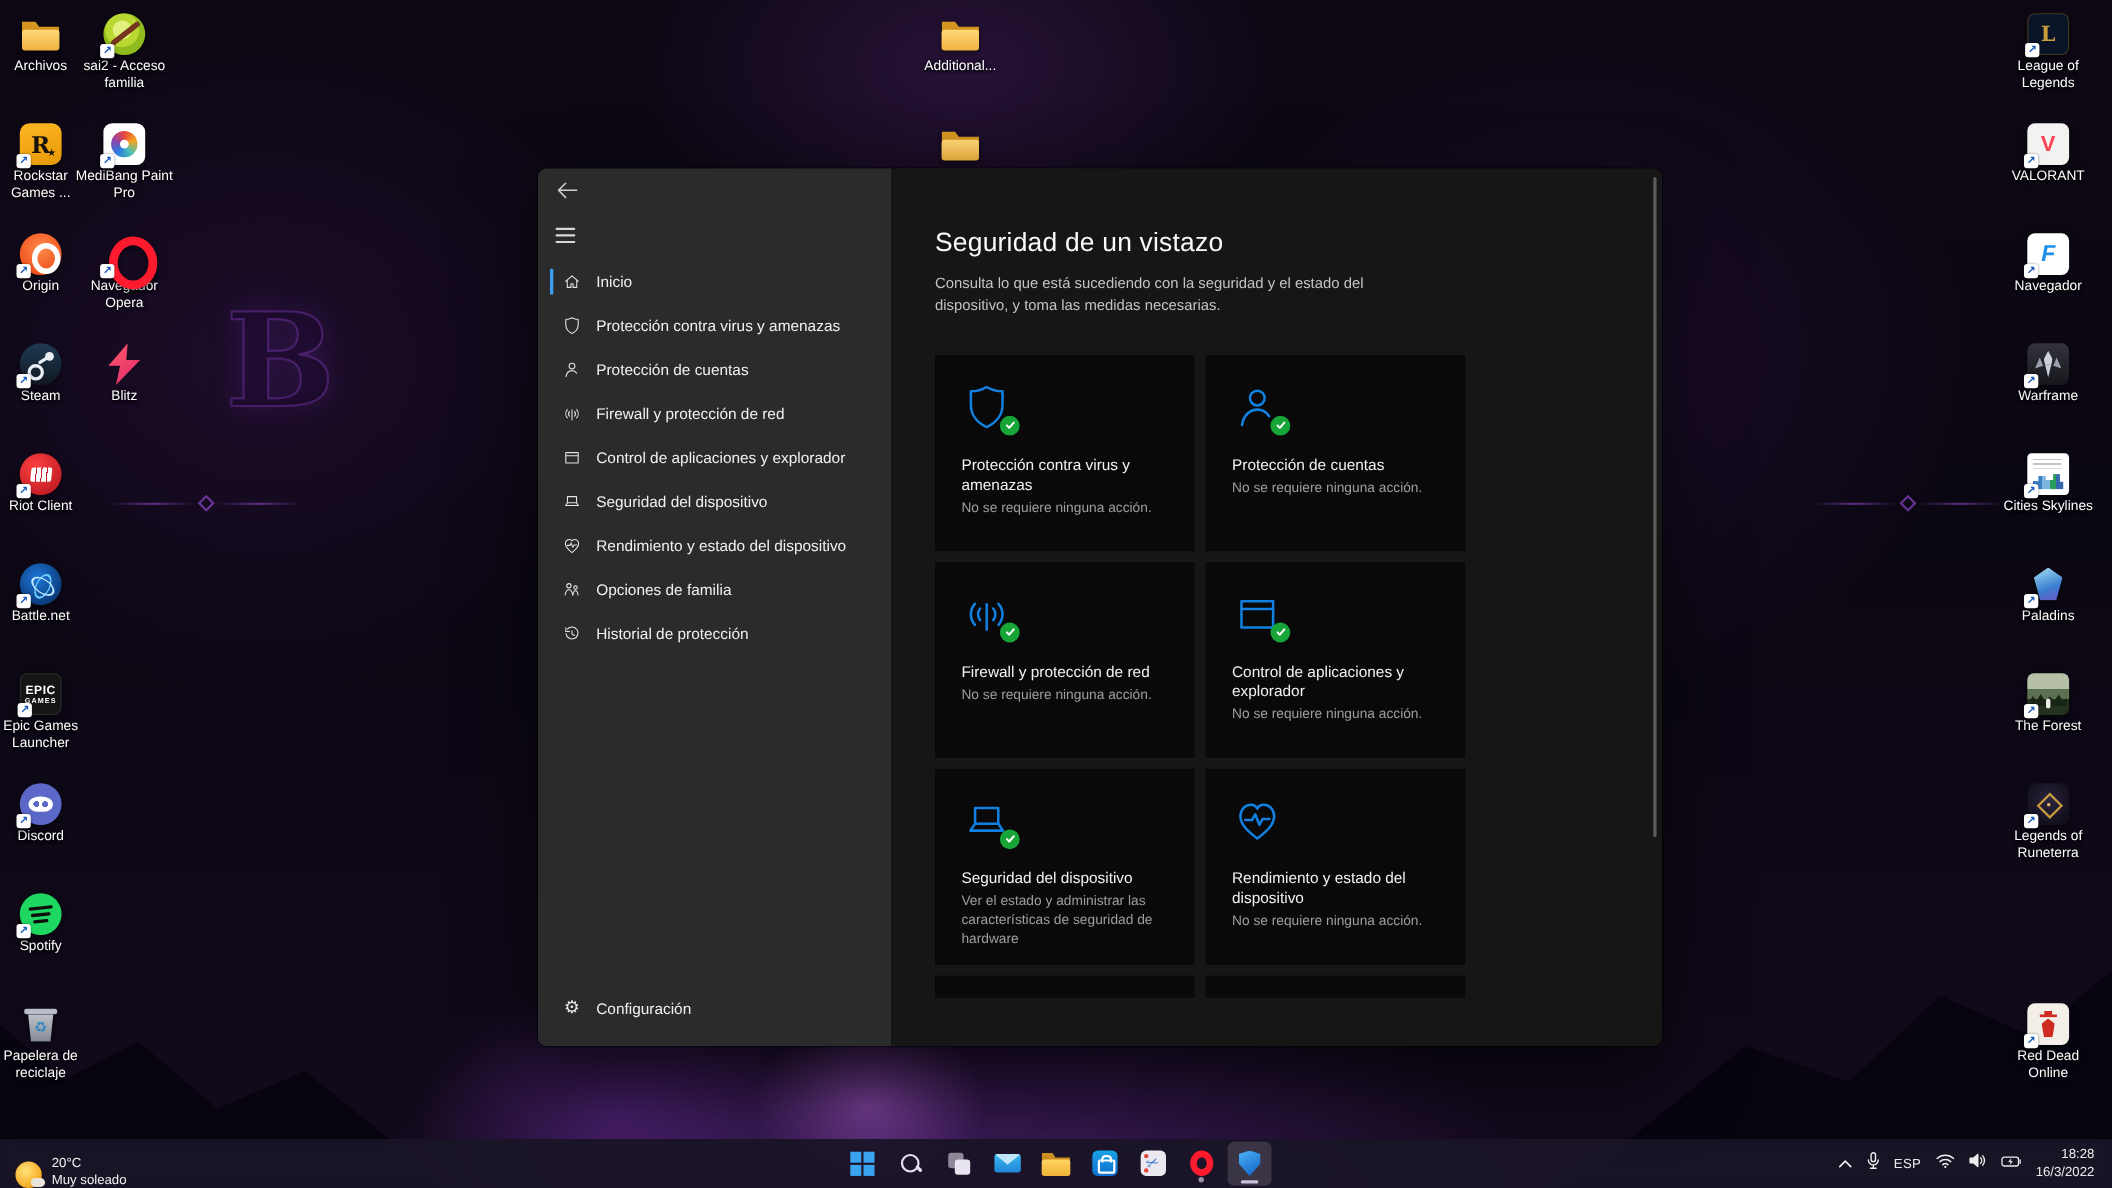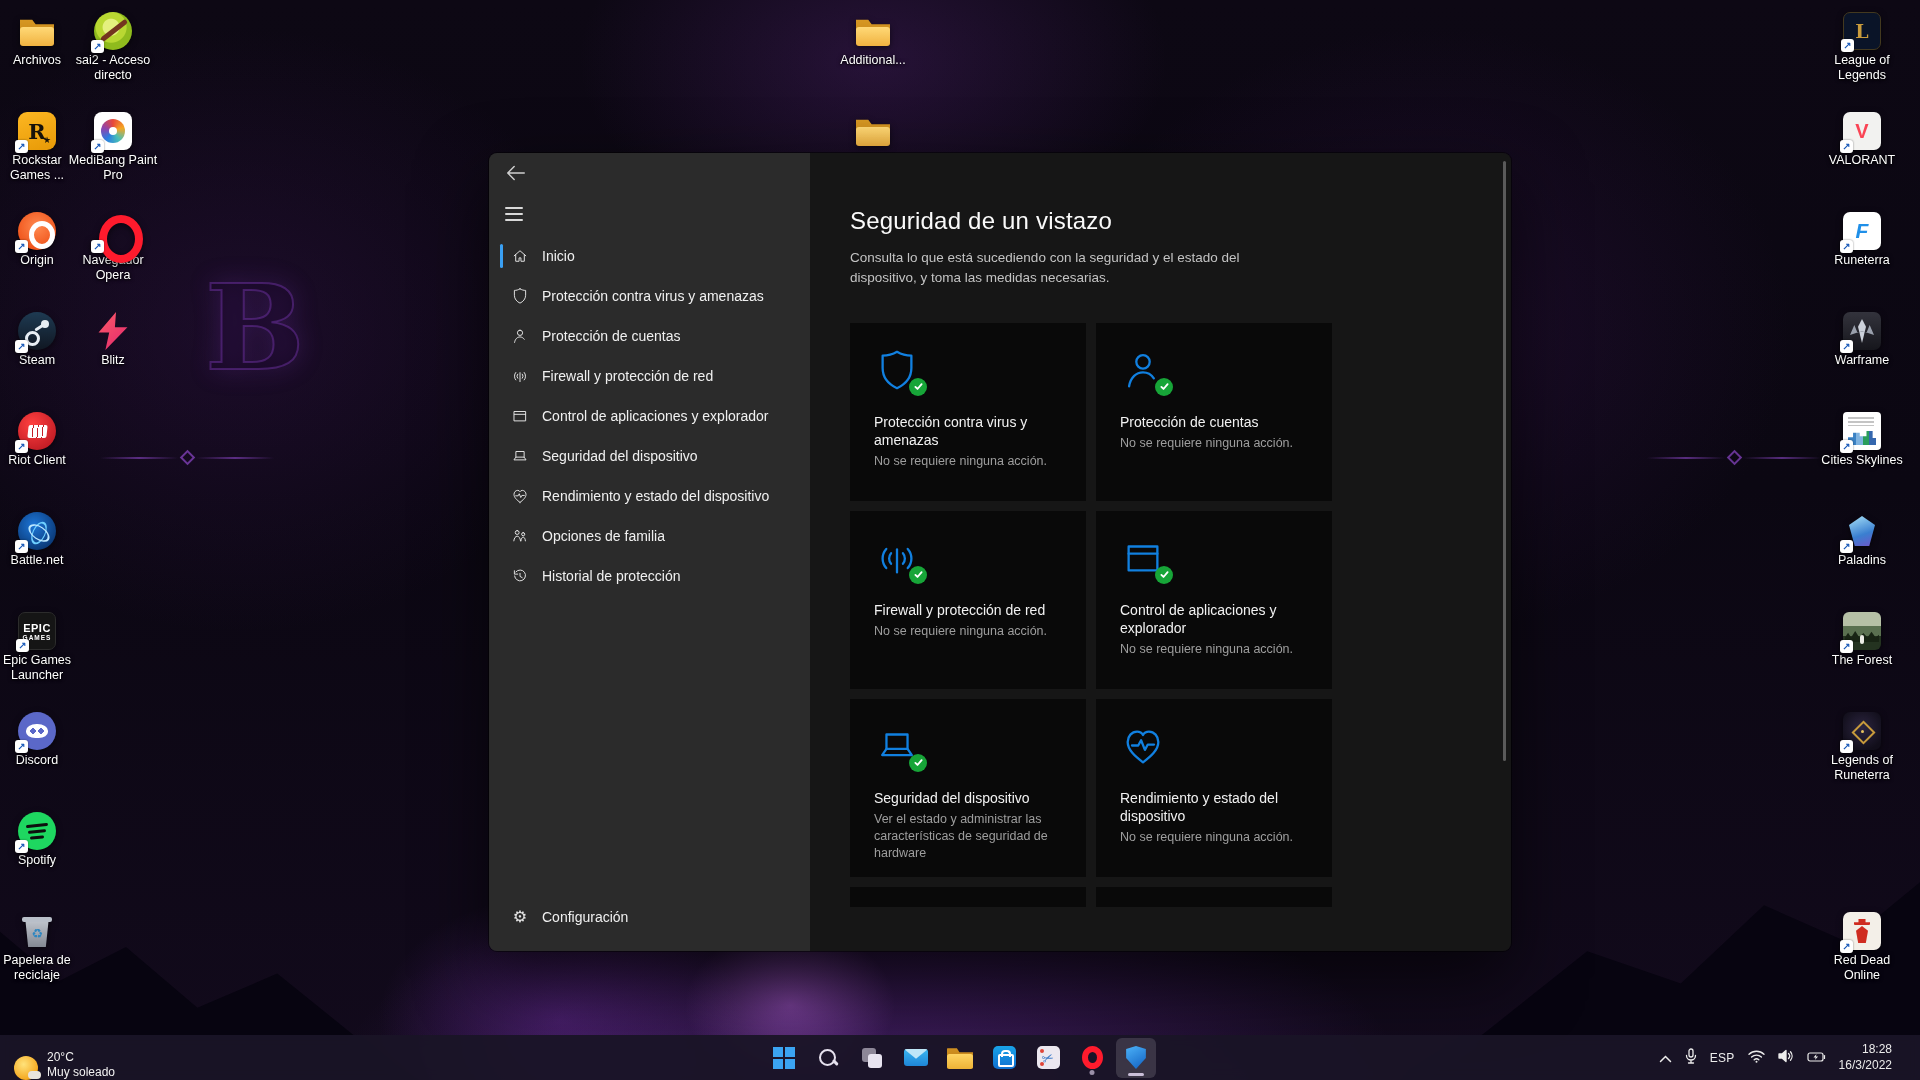--- a/index.html
+++ b/index.html
@@ -245,21 +245,21 @@
     border:2px solid #fff; border-bottom:none; border-radius:4px 4px 0 0; }
   .tb-snip { position:relative; width:23px; height:23px; border-radius:5px; background:#ece8f0;
     display:flex; align-items:center; justify-content:center; }
   .tb-snip span { color:#3a79c8; font-size:14px; transform:rotate(-20deg); }
   .tb-snip::after { content:""; position:absolute; left:3px; top:3px; width:4px; height:4px;
     border-radius:50%; background:#e04438; box-shadow:0 13px 0 #e04438; }
   .tb-opera { width:21px; height:23px; border:6px solid #ff1b2d; border-radius:50%; }
   .tb-winsec { width:21px; height:23px; background:linear-gradient(150deg,#4cb2f8,#0f5ec0);
     clip-path:polygon(50% 0,97% 13%,97% 52%,50% 100%,3% 52%,3% 13%); }
 
-  #tray { margin-left:auto; display:flex; align-items:center; gap:13px; padding-right:28px; height:100%; color:#ececec; }
+  #tray { margin-left:auto; display:flex; align-items:center; gap:13px; padding-right:16px; height:100%; color:#ececec; }
   #tray .lang { font-size:12px; letter-spacing:.3px; }
   #clock { text-align:right; font-size:12px; line-height:1.3; }
 </style>
 </head>
 <body>
 
 <div id="desktop">
   <div class="wp-letter" style="left:205px; top:258px;">B</div>
   <div class="wp-letter" style="left:1385px; top:258px;">H</div>
   <div class="wp-diamond" style="left:182px; top:452px;"></div>
@@ -272,21 +272,21 @@
   <div class="wp-rock" id="rock-r"></div>
   <div id="desktop-icons">
       <div class="dcell" style="left: -8px; top: 12px;">
         <div class="dicon ic-folder"></div>
         <div class="dlabel">Archivos</div>
       </div>
       <div class="dcell" style="left: 68px; top: 12px;">
         <div class="dicon ic-sai2">
           <div class="darrow">↗</div>
         </div>
-        <div class="dlabel">sai2 - Acceso directo</div>
+        <div class="dlabel">sai2 - Acceso familia</div>
       </div>
       <div class="dcell" style="left: -8px; top: 112px;">
         <div class="dicon ic-rockstar">
           <span>R</span>
           <i>★</i>
           <div class="darrow">↗</div>
         </div>
         <div class="dlabel">Rockstar Games ...</div>
       </div>
       <div class="dcell" style="left: 68px; top: 112px;">
@@ -377,21 +377,21 @@
           <span>V</span>
           <div class="darrow">↗</div>
         </div>
         <div class="dlabel">VALORANT</div>
       </div>
       <div class="dcell" style="left: 1817px; top: 212px;">
         <div class="dicon ic-fortnite">
           <span>F</span>
           <div class="darrow">↗</div>
         </div>
-        <div class="dlabel">Runeterra</div>
+        <div class="dlabel">Navegador</div>
       </div>
       <div class="dcell" style="left: 1817px; top: 312px;">
         <div class="dicon ic-warframe">
           <div class="darrow">↗</div>
         </div>
         <div class="dlabel">Warframe</div>
       </div>
       <div class="dcell" style="left: 1817px; top: 412px;">
         <div class="dicon ic-cities">
           <div class="darrow">↗</div>

